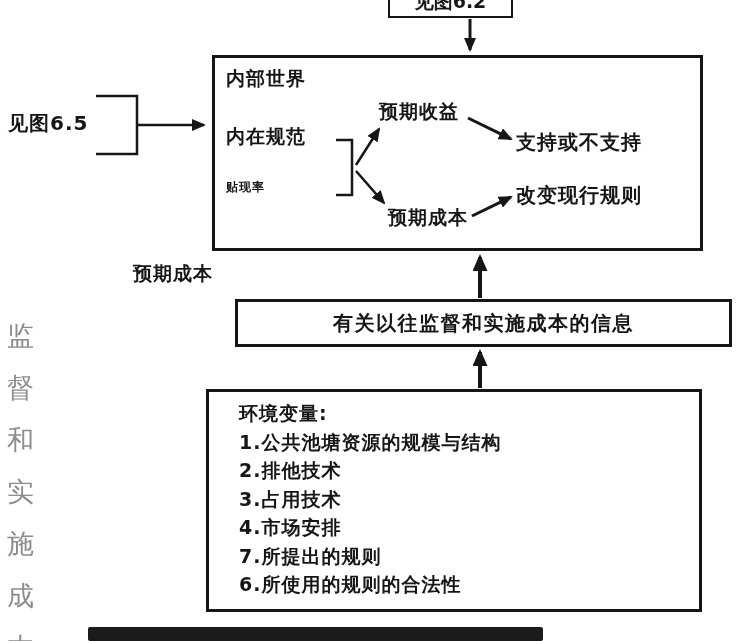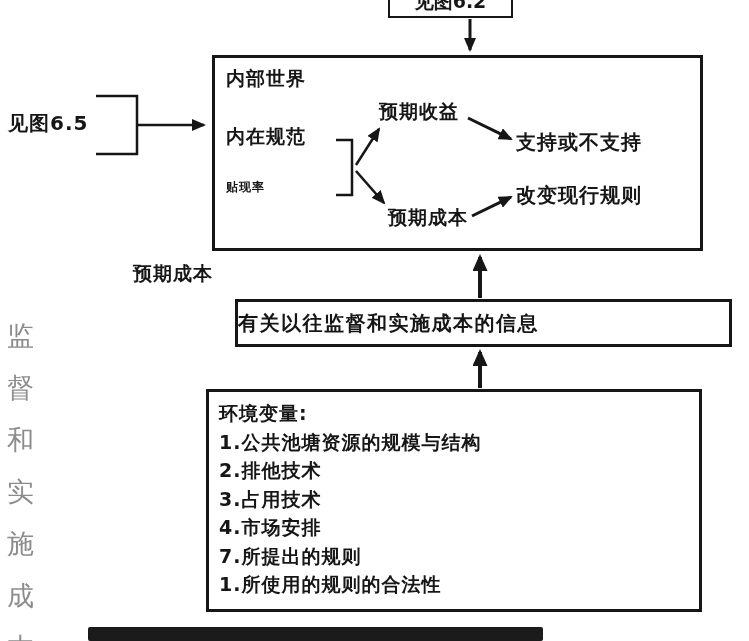--- a/index.html
+++ b/index.html
@@ -60,30 +60,30 @@
   .expected-cost    { left: 388px; top: 205px; font-size: 19px; }
   .outcome-support  { left: 516px; top: 129px; font-size: 20px; }
   .outcome-change   { left: 516px; top: 182px; font-size: 20px; }
 
   .external-world { left: 133px; top: 261px; font-size: 19px; }
 
   
   .info-box {
     left: 235px; top: 299px;
     width: 497px; height: 48px;
-    display: flex; align-items: center; 
+    display: flex; align-items: center; justify-content: center;
     font-size: 20px; font-weight: 700;
     letter-spacing: 1.5px;
   }
 
   
   .env-box {
     left: 206px; top: 389px;
     width: 496px; height: 223px;
-    padding: 7px 0 0 10px;
+    padding: 7px 0 0 30px;
   }
   .env-box .line {
     font-size: 19px;
     font-weight: 700;
     line-height: 28.5px;
     letter-spacing: 1px;
     white-space: nowrap;
   }
 
   
@@ -161,21 +161,21 @@
     <span>有关以往监督和实施成本的信息</span>
   </div>
 
   <div class="box env-box">
     <div class="line">环境变量:</div>
     <div class="line">1.公共池塘资源的规模与结构</div>
     <div class="line">2.排他技术</div>
     <div class="line">3.占用技术</div>
     <div class="line">4.市场安排</div>
     <div class="line">7.所提出的规则</div>
-    <div class="line">1.所使用的规则的合法性</div>
+    <div class="line">6.所使用的规则的合法性</div>
   </div>
 
   <div class="side-vertical">
     <span>监</span>
     <span>督</span>
     <span>和</span>
     <span>实</span>
     <span>施</span>
     <span>成</span>
     <span>本</span>

